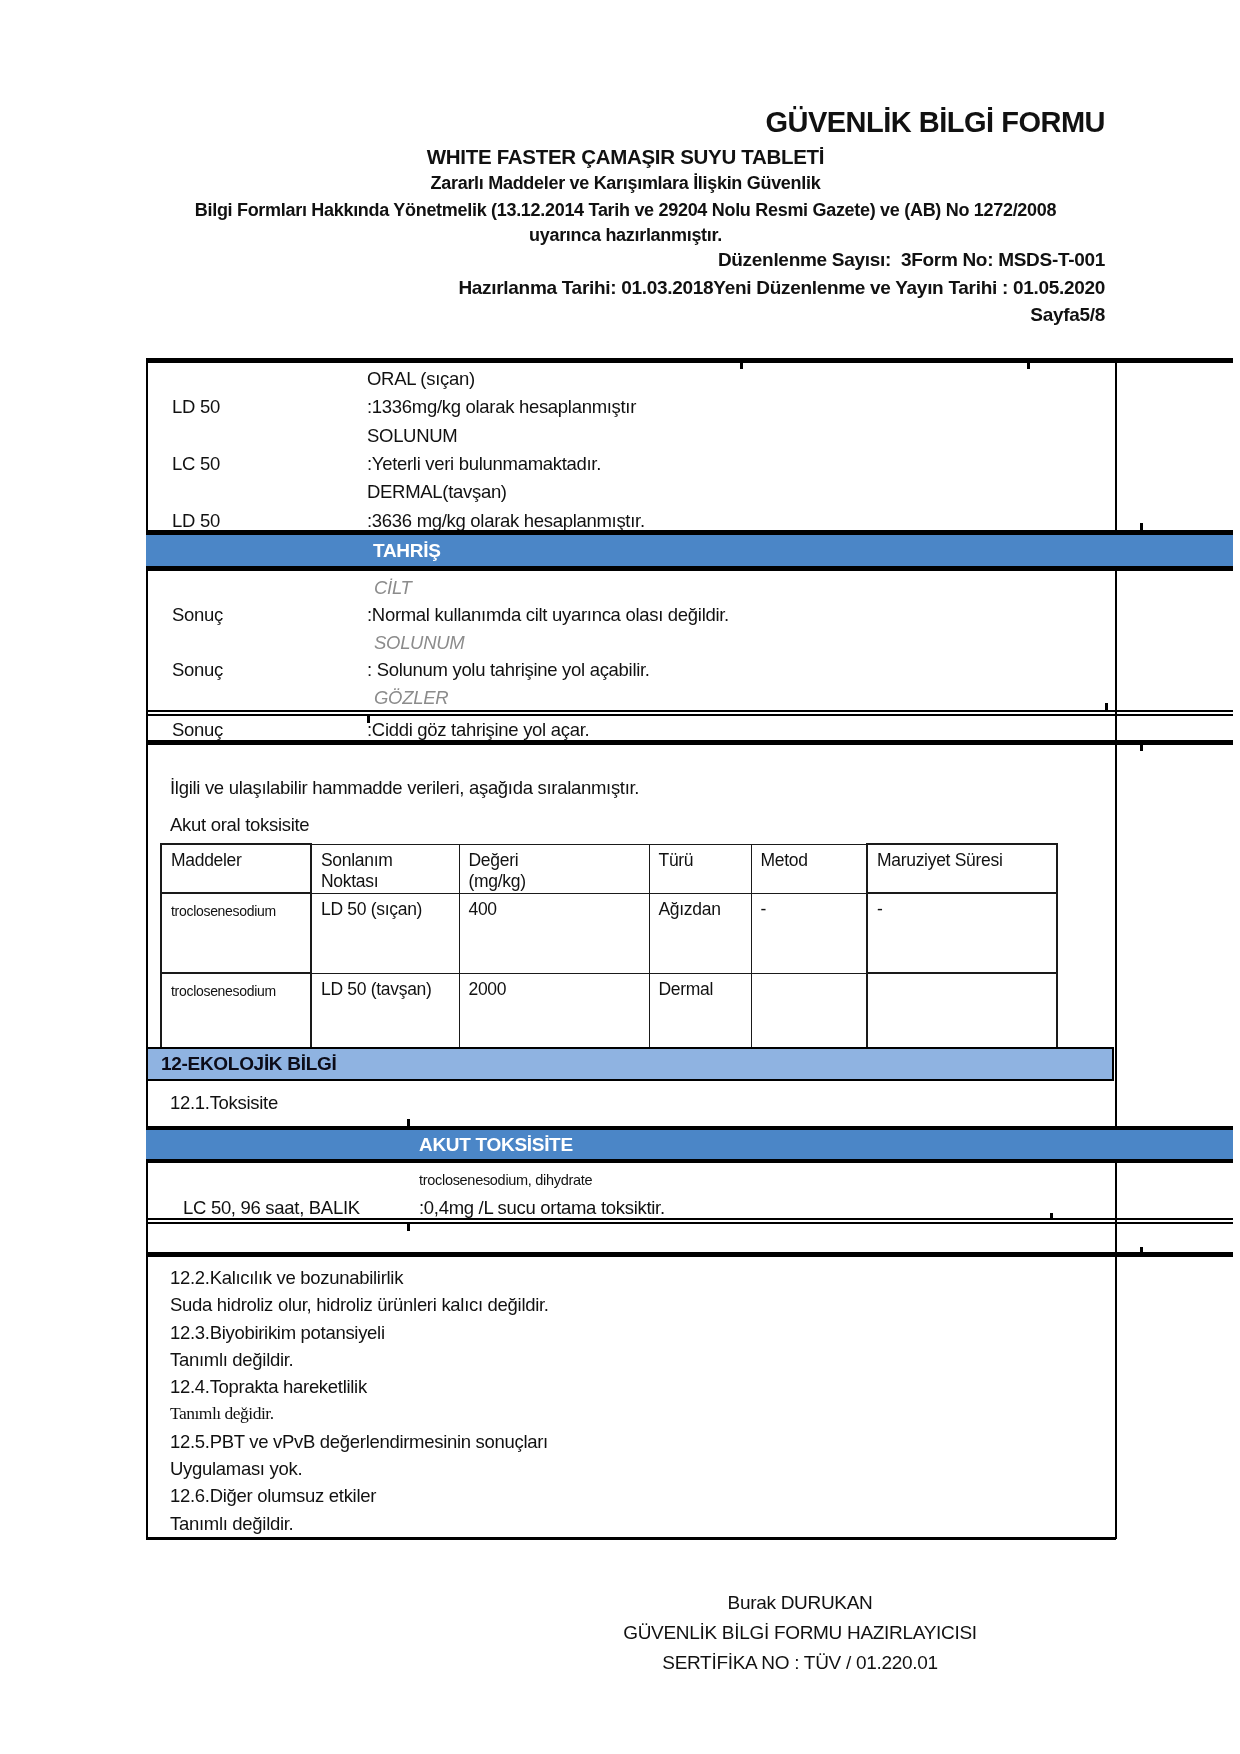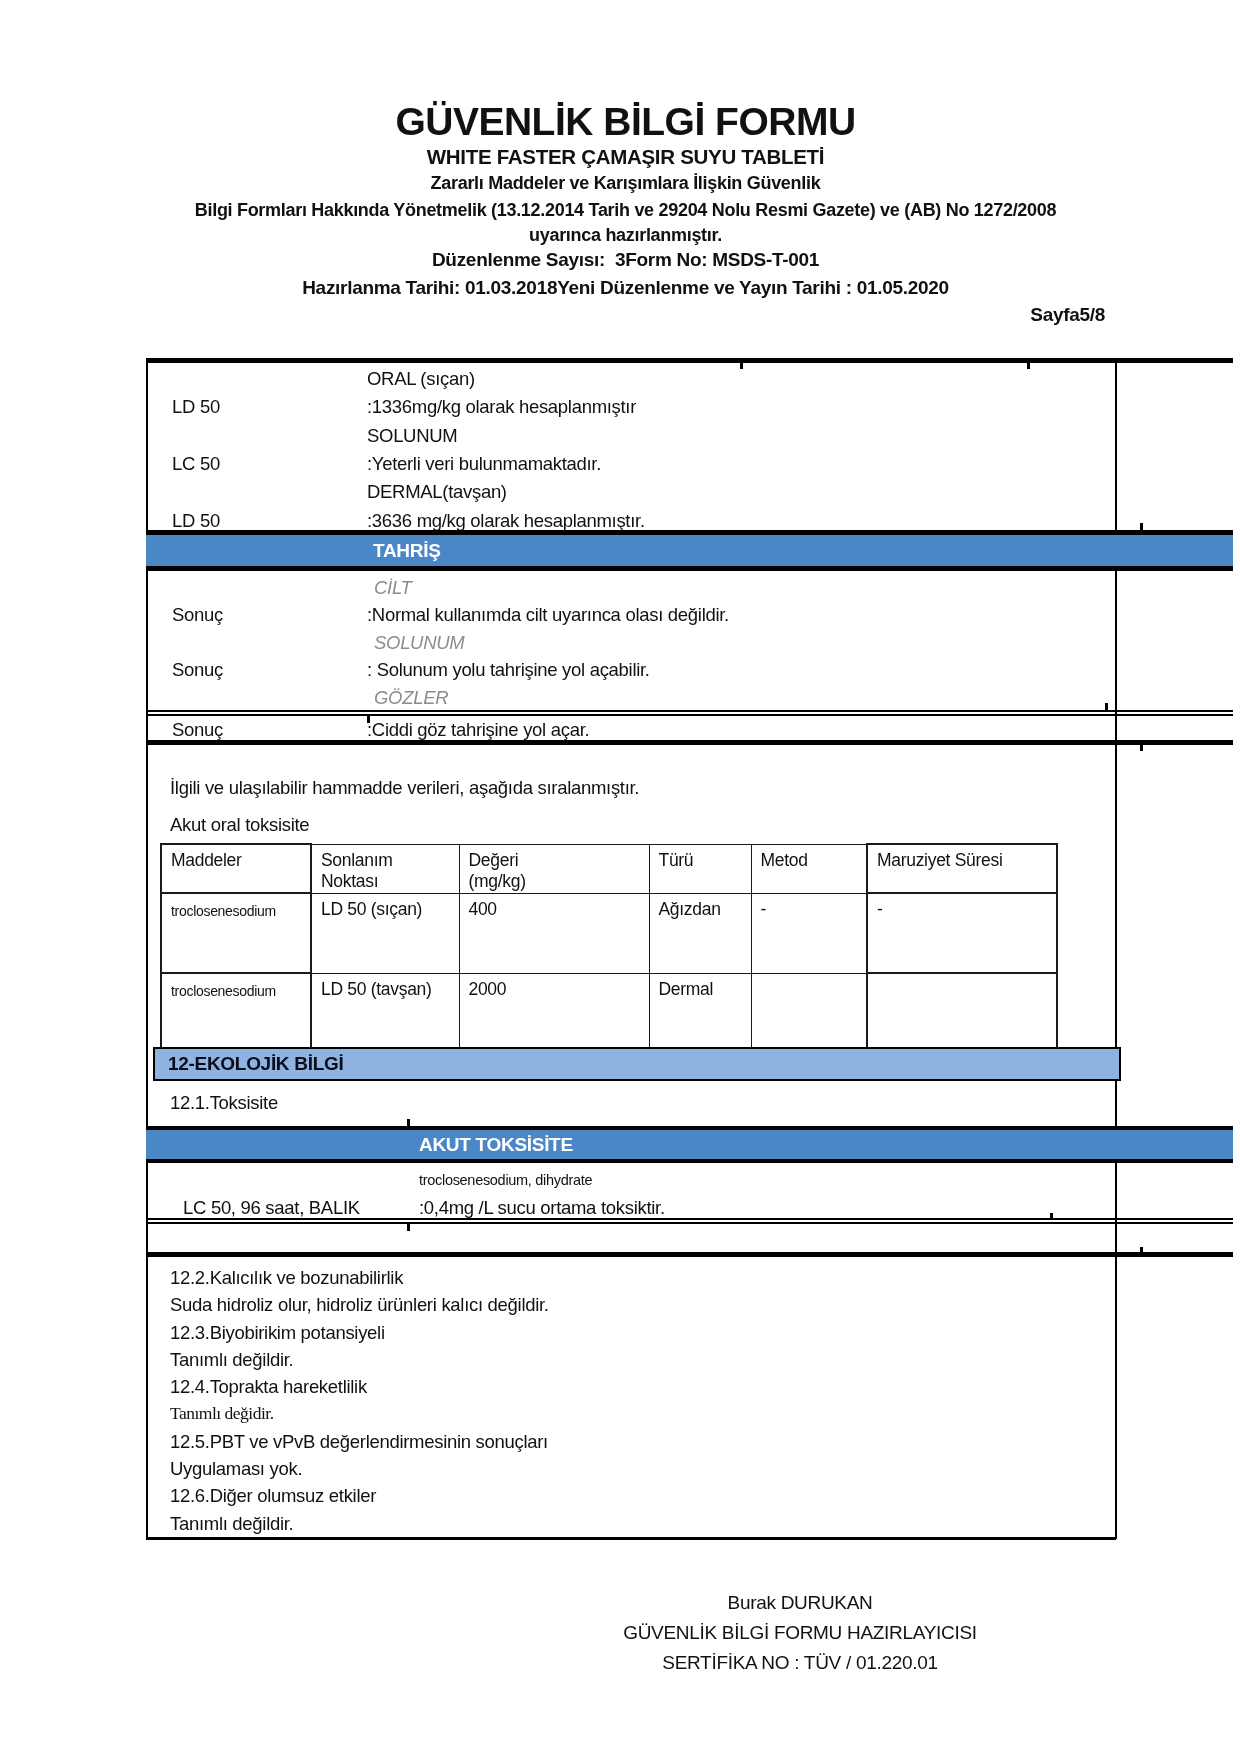--- a/index.html
+++ b/index.html
@@ -8,26 +8,26 @@
     width:1240px;height:1754px;
     background:#ffffff;
     font-family:"Liberation Sans", sans-serif;
     color:#111;
     letter-spacing:-0.3px;
     overflow:hidden;
   }
 
   
   .hdr-line{position:absolute;left:146px;width:959px;text-align:center;font-weight:bold;white-space:nowrap;}
-  .hdr-title{top:104px;font-size:39px;height:36px;line-height:36px;letter-spacing:-0.5px;}
+  .hdr-title{top:104px;font-size:29px;height:36px;line-height:36px;letter-spacing:-0.5px;text-align:right;}
   .hdr-product{top:143px;font-size:20.5px;height:28px;line-height:28px;}
   .hdr-sub1{top:170px;font-size:18px;height:26px;line-height:26px;}
   .hdr-sub2{top:197px;font-size:18px;height:26px;line-height:26px;}
   .hdr-sub3{top:222px;font-size:18px;height:26px;line-height:26px;}
-  .meta-row{position:absolute;left:146px;width:959px;display:flex;justify-content:center;font-weight:bold;font-size:19px;height:26px;line-height:26px;}
+  .meta-row{position:absolute;left:146px;width:959px;display:flex;justify-content:flex-end;font-weight:bold;font-size:19px;height:26px;line-height:26px;}
   .meta-row span{white-space:pre;}
   .meta-right{justify-content:flex-end;}
 
   
   .vline{position:absolute;background:#000;}
   .hline{position:absolute;background:#000;left:146px;width:1087px;}
   .tick{position:absolute;width:3px;height:7px;background:#000;}
 
   
   .row{position:absolute;left:146px;width:960px;height:28px;font-size:18.5px;line-height:28px;}
@@ -47,21 +47,21 @@
   .bar-tahris .bar-text{position:absolute;left:227px;}
   .bar-akut{
     position:absolute;left:146px;top:1126px;width:1087px;height:29px;
     background:#4b86c7;border-top:4px solid #000;border-bottom:4px solid #000;
     color:#ffffff;font-weight:bold;font-size:19px;line-height:29px;
   }
   .bar-akut .bar-text{position:absolute;left:273px;}
   .bar-ekoloji{
     position:absolute;left:146px;top:1047px;width:968px;height:34px;
     box-sizing:border-box;background:#8fb3e1;border:2px solid #000;
-    color:#0c0c18;font-weight:bold;font-size:19px;line-height:30px;padding-left:13px;margin-left:7px;
+    color:#0c0c18;font-weight:bold;font-size:19px;line-height:30px;padding-left:13px;
   }
 
   
   .freetext{position:absolute;left:170px;font-size:18.5px;height:26px;line-height:26px;white-space:nowrap;}
   .substance{position:absolute;left:419px;top:1170px;font-size:14.5px;height:20px;line-height:20px;white-space:nowrap;}
 
   
   table.acute{
     position:absolute;left:160px;top:843px;
     border-collapse:collapse;table-layout:fixed;width:896px;

